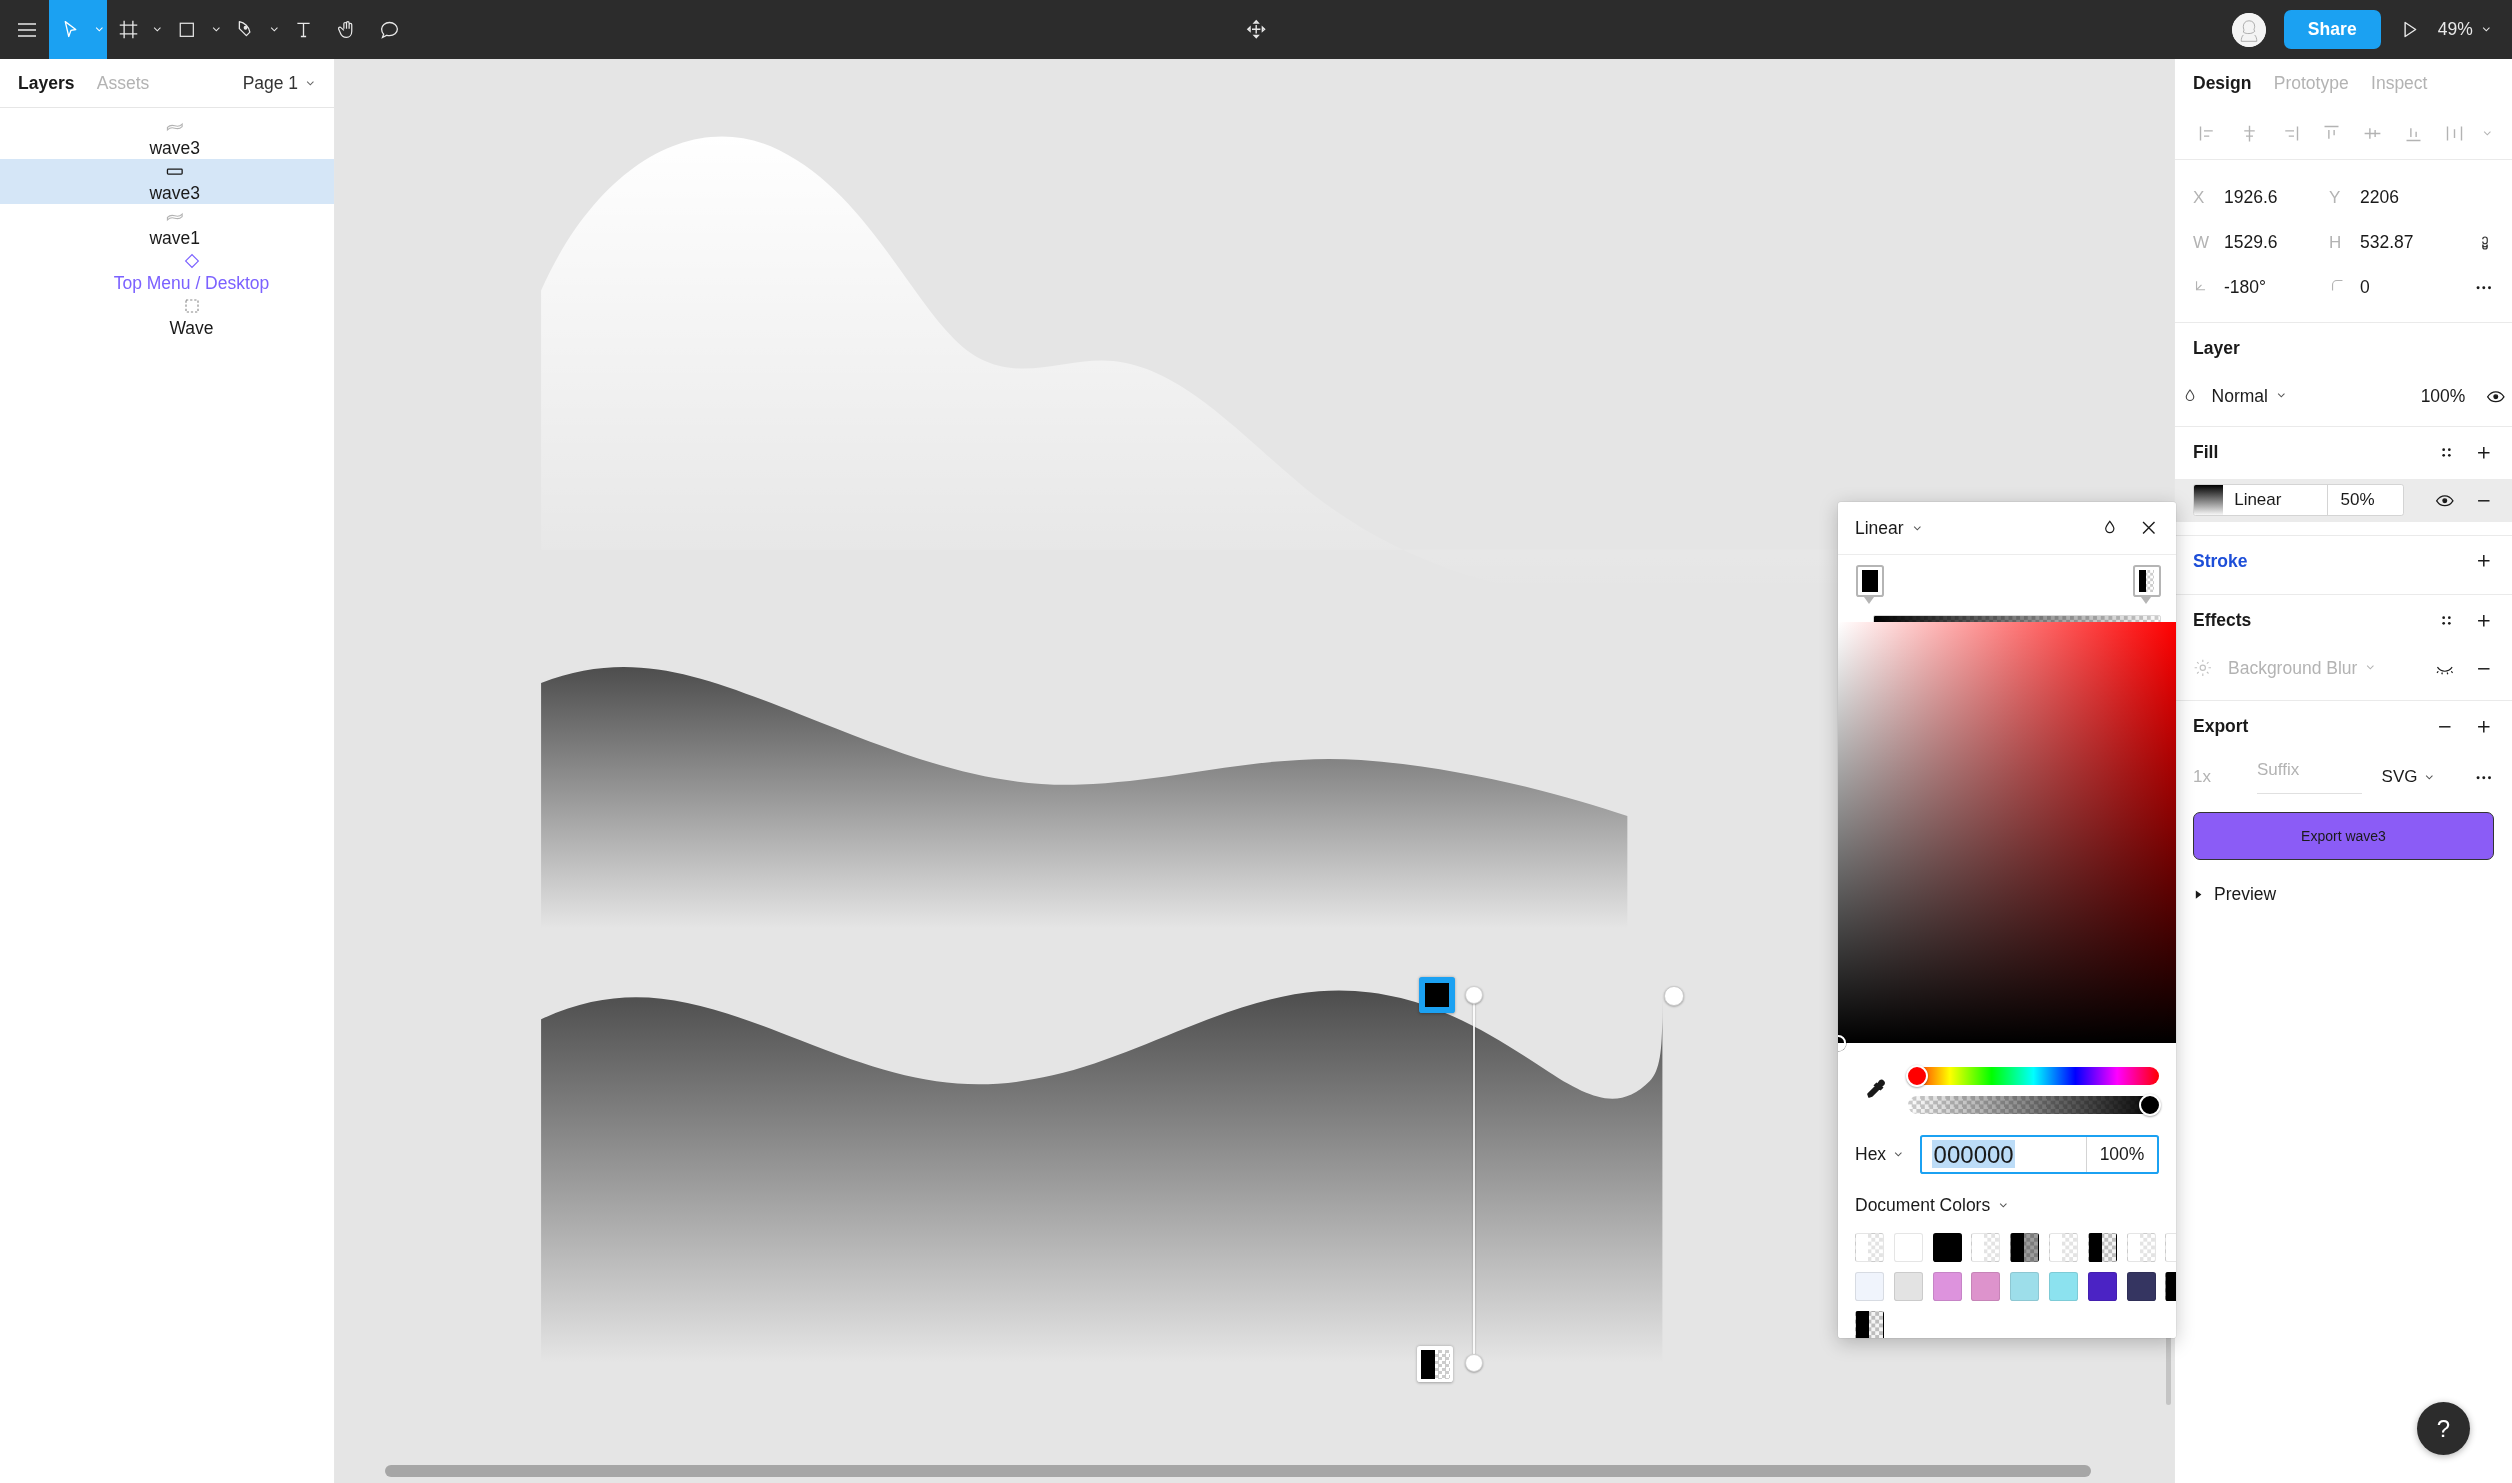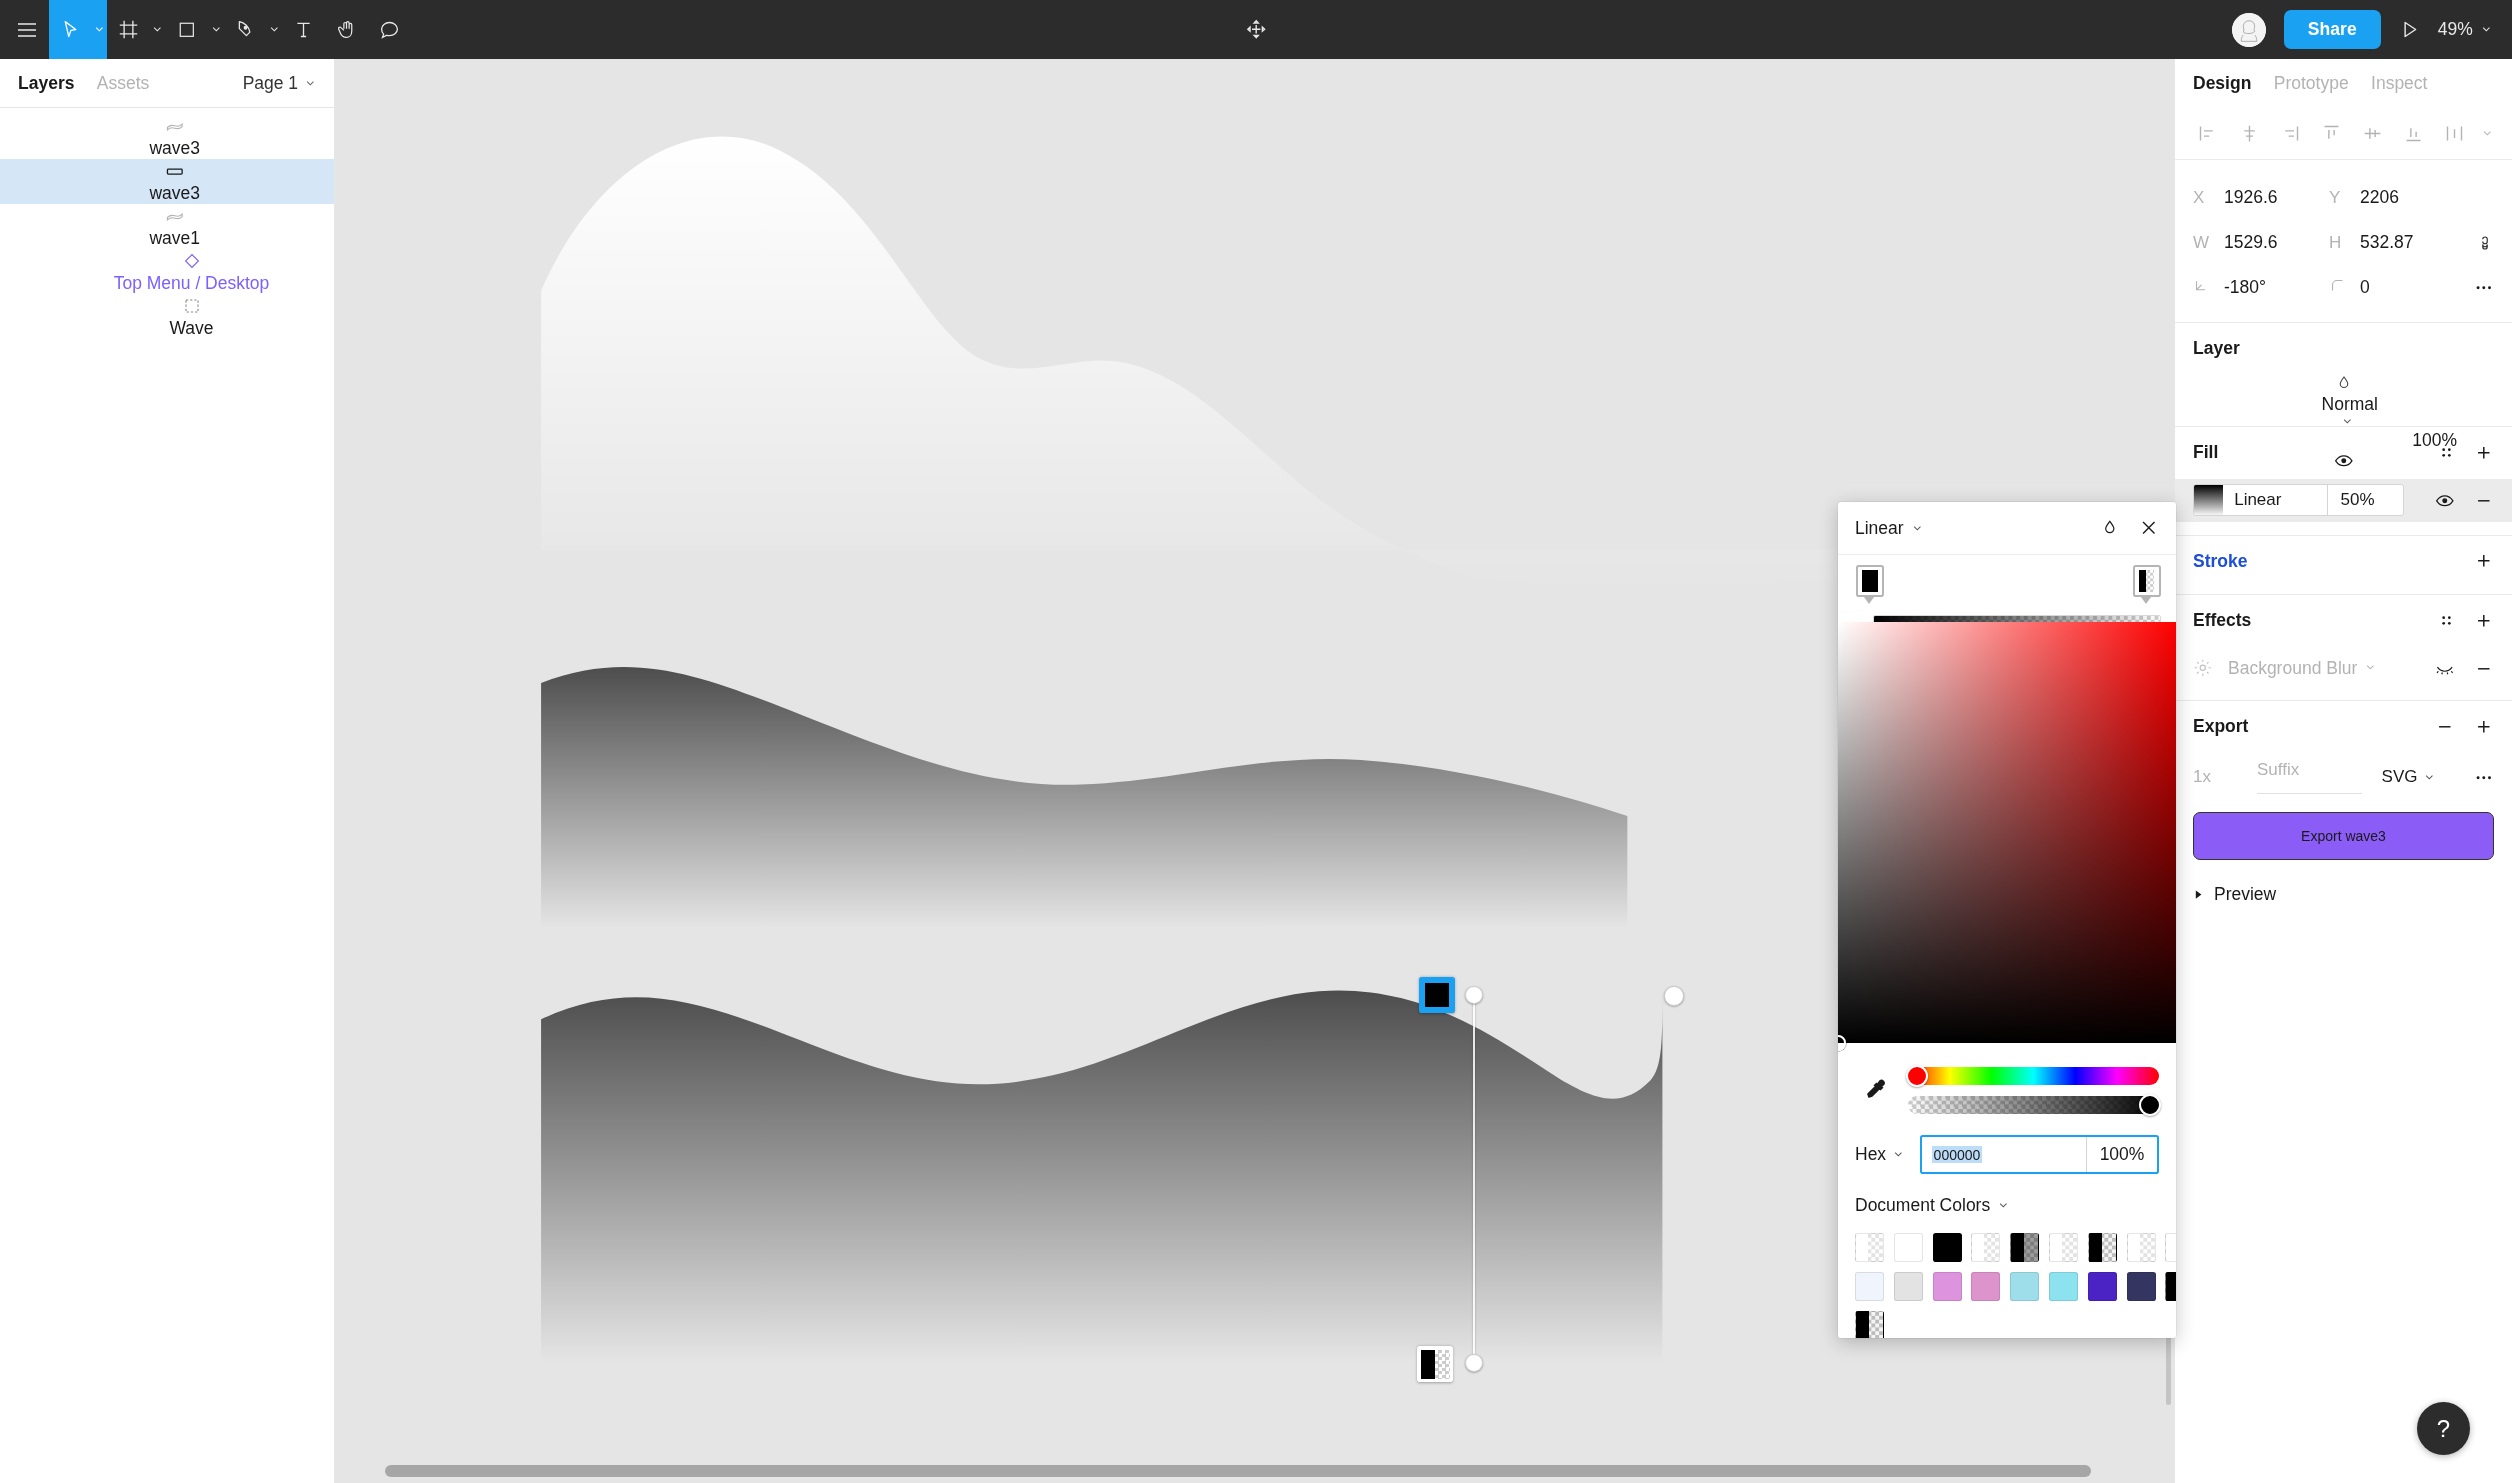--- a/index.html
+++ b/index.html
@@ -206,21 +206,21 @@
     width: 29px; height: 31px;
     background: linear-gradient(to bottom, #000, #ffffff);
     margin: 0;
   }
   .fill-label { font-size: 17px; color: #1a1a1a; padding: 0 9.8px 0 11.2px; min-width: 104px; }
   .fill-pct {
     font-size: 17px; color: #1a1a1a;
     border-left: 0.7px solid #d4d4d4; padding: 0 12.6px;
     height: 31px; display: flex; align-items: center; min-width: 76px;
   }
-  .blend-row { display: flex; align-items: center; padding: 0 34px; height: 45px; flex-direction: column; }
+  .blend-row { display: flex; align-items: center; padding: 0 6px; height: 45px; }
   .blend-name { font-size: 17.5px; color: #1a1a1a; margin-left: 12.6px; }
   .blend-op { font-size: 17.5px; color: #1a1a1a; margin-left: auto; margin-right: 21px; }
   .effect-name { font-size: 17.5px; color: #b3b3b3; margin-left: 15.4px; }
   .export-row {
     display: flex; align-items: center;
     padding: 0 18px; height: 50px; gap: 0;
   }
   .exp-x { font-size: 17px; color: #b3b3b3; width: 64px; }
   .exp-suffix {
     font-size: 17px; color: #b3b3b3;
@@ -305,21 +305,21 @@
     border-radius: 50%; border: 2.1px solid #fff;
     box-shadow: 0 0.7px 2.1px rgba(0,0,0,.4);
   }
   #hex-row { display: flex; align-items: center; padding: 9.8px 17px 0 17px; gap: 15.4px; }
   #hex-mode { font-size: 17.5px; color: #1a1a1a; display: flex; align-items: center; gap: 6.3px; cursor: pointer; }
   #hex-field {
     flex: 1; display: flex; align-items: center;
     border: 2.1px solid #1ba1f2; border-radius: 2.8px; height: 39px; background: #fff;
   }
   #hex-value {
-    flex: 1; font-size: 14px; color: #1a1a1a; padding-left: 9.8px;
+    flex: 1; font-size: 24px; color: #1a1a1a; padding-left: 9.8px;
   }
   #hex-value span.sel { background: #bcdcf7; padding: 0.7px 1.4px; }
   #hex-alpha {
     font-size: 17.5px; color: #1a1a1a; padding: 0 12.6px;
     border-left: 0.7px solid #d4d4d4; height: 35px;
     display: flex; align-items: center;
   }
   #doc-colors { padding: 21px 17px 0 17px; }
   #doc-colors-head { font-size: 17.5px; color: #1a1a1a; display: flex; align-items: center; gap: 7px; cursor: pointer; }
   #swatch-grid {

